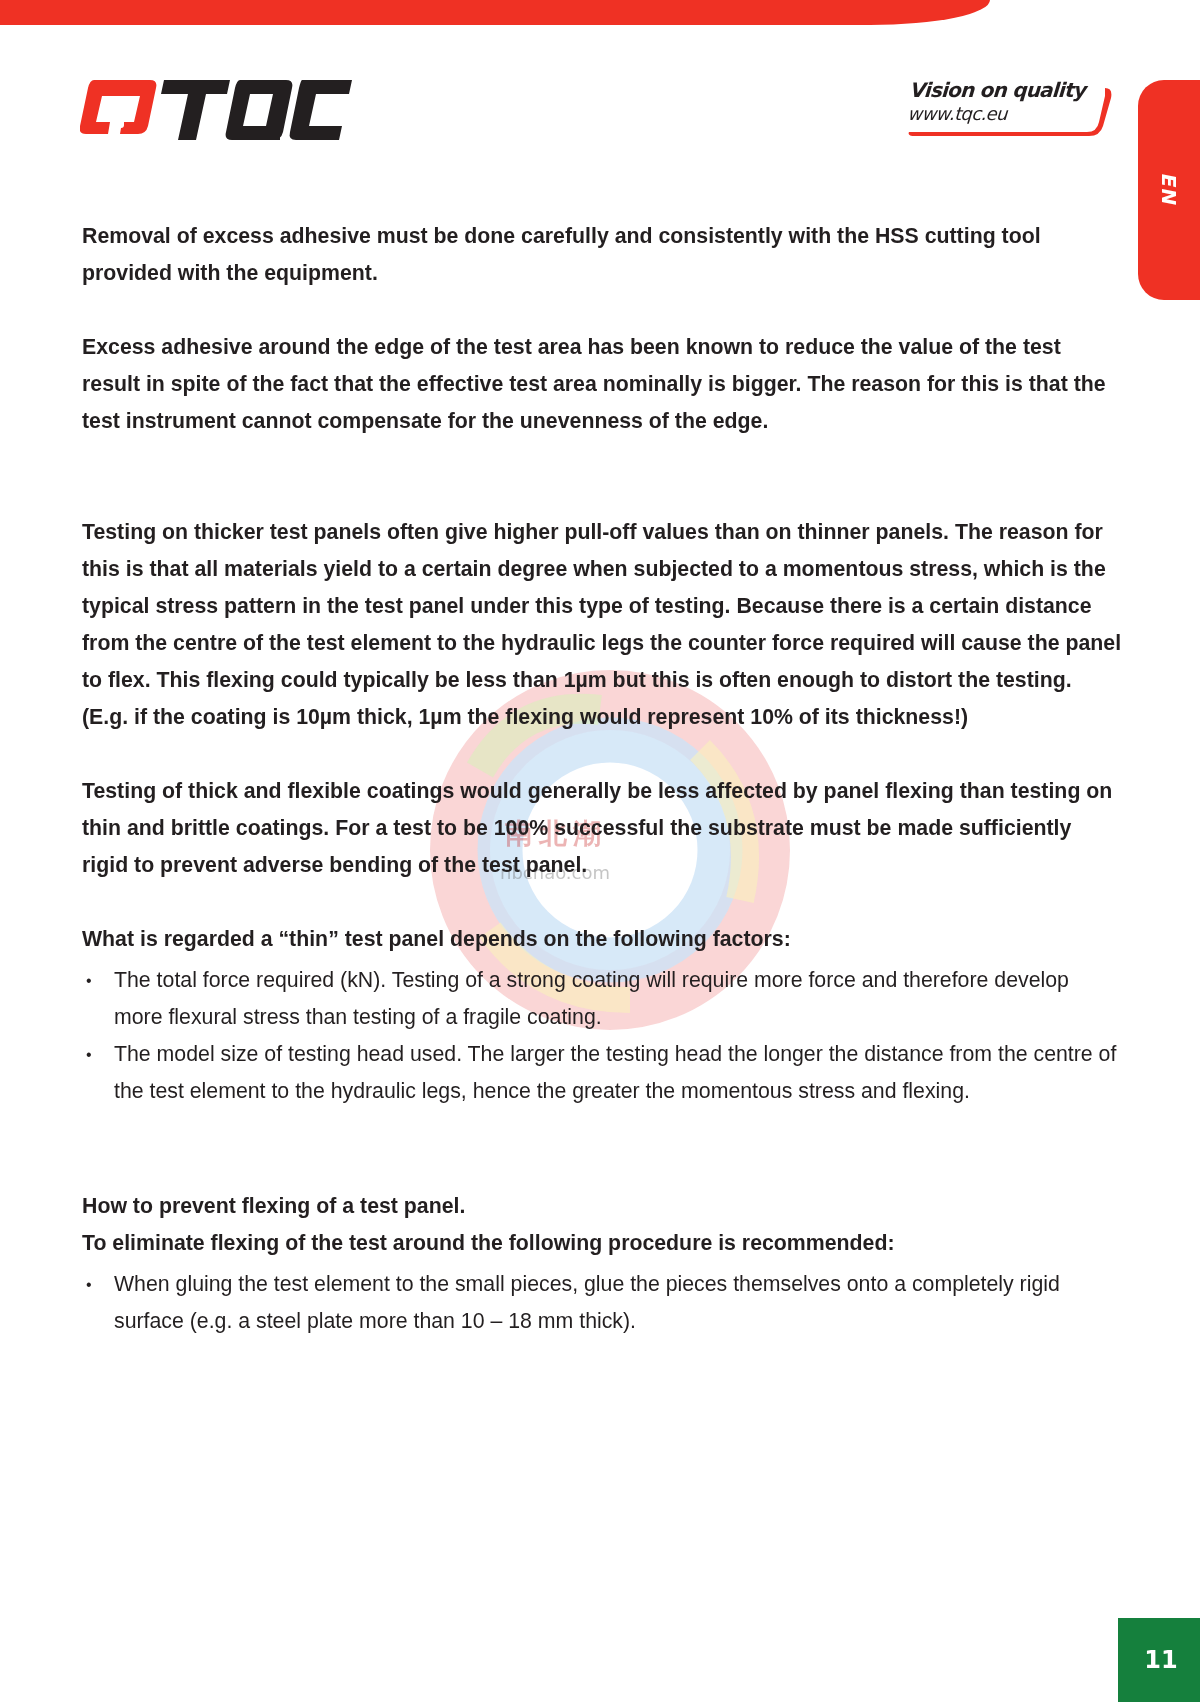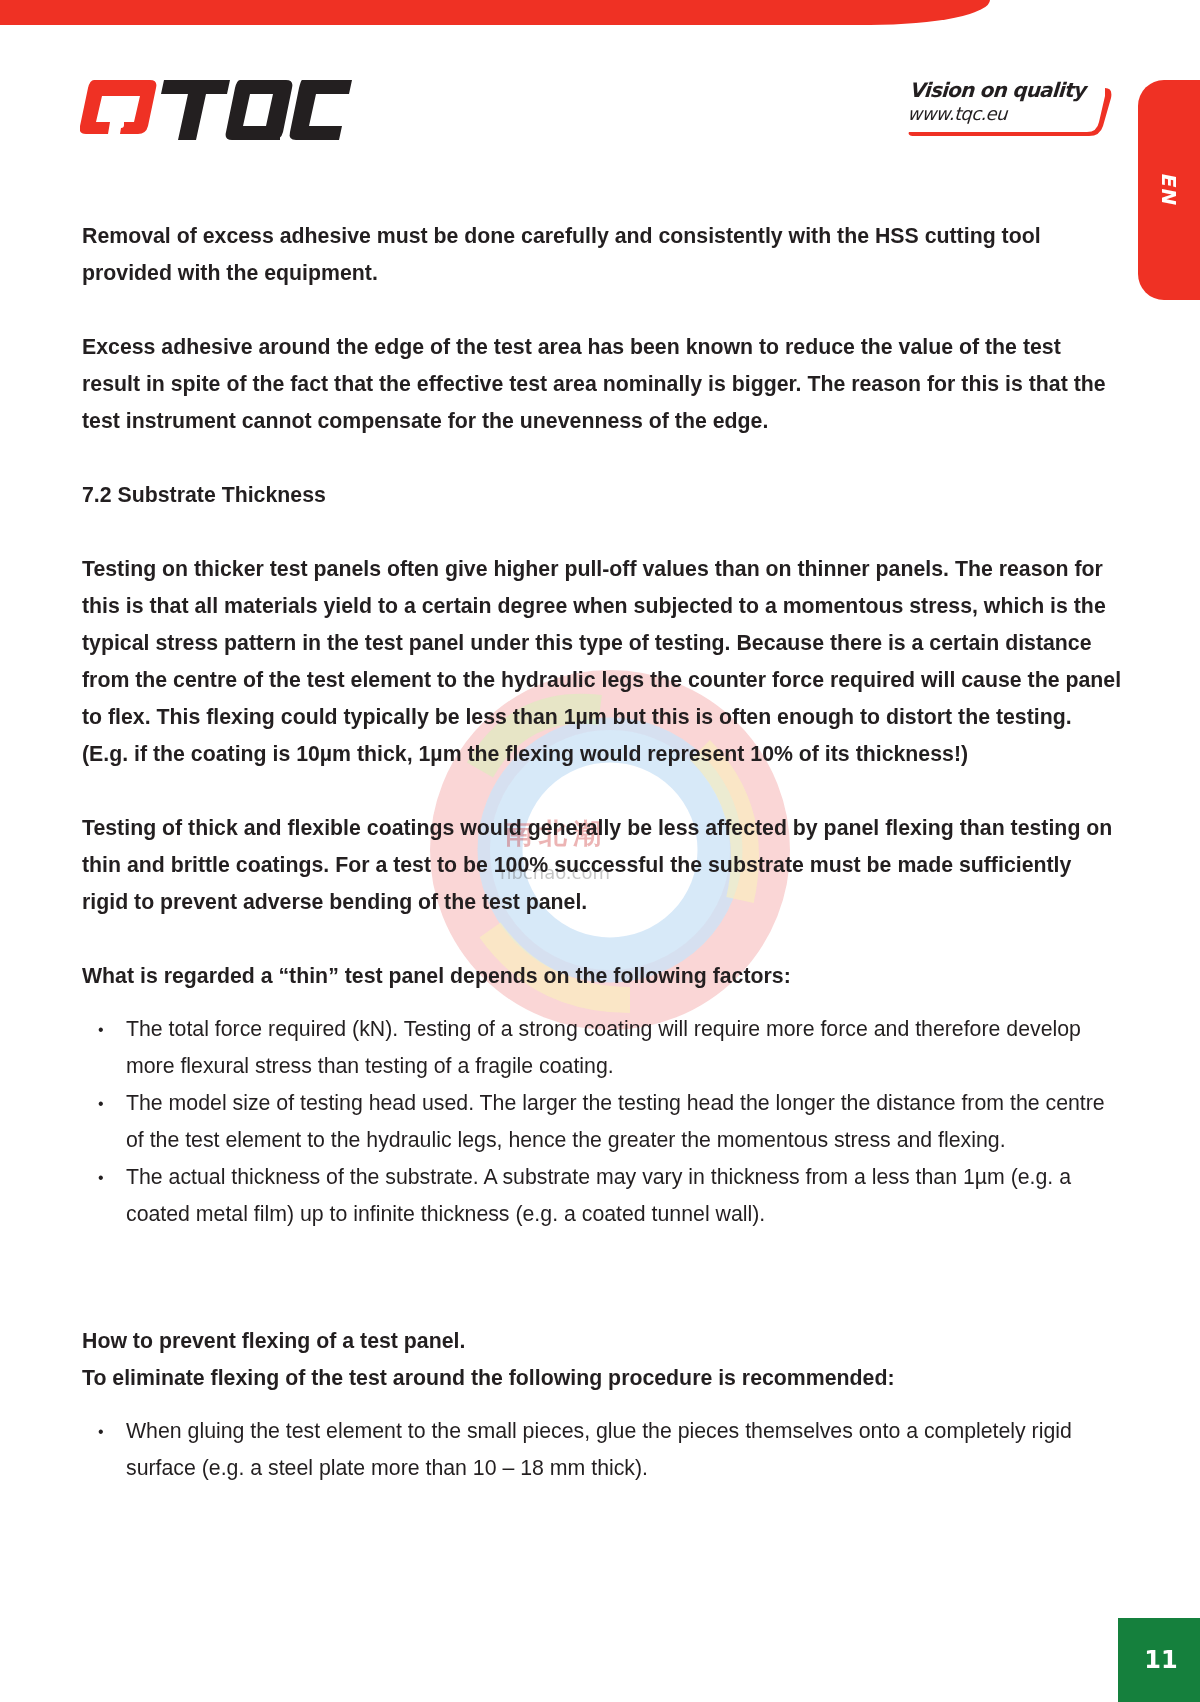--- a/index.html
+++ b/index.html
@@ -16,21 +16,21 @@
   .tagline svg { position: absolute; left: 0; top: 0; }
   .lang-tab { position: absolute; left: 1138px; top: 80px; width: 62px; height: 220px;
               background: #ef3124; border-top-left-radius: 26px; border-bottom-left-radius: 26px; }
   .lang-tab span { position: absolute; left: 50%; top: 50%; color: #fff; font-weight: bold; font-style: italic;
               font-size: 20px; transform: translate(-50%, -50%) rotate(90deg); letter-spacing: 1px; }
   .content { position: absolute; left: 82px; top: 218px; width: 1040px;
              font-family: "Liberation Sans", sans-serif; font-size: 21.3px; line-height: 37px; color: #231f20; }
   .content p { margin: 0; font-weight: bold; }
   .gap { height: 37px; }
   .h { font-weight: bold; }
-  ul.bullets { list-style: none; margin: 16px; padding: 0; }
+  ul.bullets { list-style: none; margin: 4px; padding: 0; }
   ul.bullets li { position: relative; padding-left: 28px; }
   ul.bullets li::before { content: "\2022"; position: absolute; left: 0; top: 0; font-size: 16px; }
   .page-num { position: absolute; left: 1118px; top: 1618px; width: 86px; height: 84px;
               background: #15803d; color: #fff; font-weight: bold; font-size: 24px;
               display: flex; align-items: center; justify-content: center; }
   .watermark { position: absolute; left: 400px; top: 640px; width: 420px; height: 400px; opacity: 0.5; pointer-events: none; }
   .wm-text { position: absolute; left: 505px; top: 815px; font-size: 28px; color: rgba(200,40,40,0.35); font-weight: bold; letter-spacing: 6px; pointer-events:none; }
   .wm-sub { position: absolute; left: 500px; top: 862px; font-size: 18px; color: rgba(90,90,90,0.35); font-weight: normal; pointer-events:none; }
 </style>
 </head>
@@ -69,31 +69,29 @@
   <path d="M90 290 Q140 360 230 360" stroke="#f5e27a" stroke-width="26" fill="none" opacity="0.6"></path>
 </svg>
 <div class="wm-text">南北潮</div>
 <div class="wm-sub">nbchao.com</div>
 
 <div class="content">
   <p>Removal of excess adhesive must be done carefully and consistently with the HSS cutting tool provided with the equipment.</p>
   <div class="gap"></div>
   <p>Excess adhesive around the edge of the test area has been known to reduce the value of the test result in spite of the fact that the effective test area nominally is bigger. The reason for this is that the test instrument cannot compensate for the unevenness of the edge.</p>
   <div class="gap"></div>
-  <p class="h">7.2 Substrate Thickness</p>
   <div class="gap"></div>
   <p>Testing on thicker test panels often give higher pull-off values than on thinner panels. The reason for this is that all materials yield to a certain degree when subjected to a momentous stress, which is the typical stress pattern in the test panel under this type of testing. Because there is a certain distance from the centre of the test element to the hydraulic legs the counter force required will cause the panel to flex. This flexing could typically be less than 1µm but this is often enough to distort the testing. (E.g. if the coating is 10µm thick, 1µm the flexing would represent 10% of its thickness!)</p>
   <div class="gap"></div>
   <p>Testing of thick and flexible coatings would generally be less affected by panel flexing than testing on thin and brittle coatings. For a test to be 100% successful the substrate must be made sufficiently rigid to prevent adverse bending of the test panel.</p>
   <div class="gap"></div>
   <p>What is regarded a “thin” test panel depends on the following factors:</p>
   <ul class="bullets">
     <li>The total force required (kN). Testing of a strong coating will require more force and therefore develop more flexural stress than testing of a fragile coating.</li>
     <li>The model size of testing head used. The larger the testing head the longer the distance from the centre of the test element to the hydraulic legs, hence the greater the momentous stress and flexing.</li>
-    <li>The actual thickness of the substrate. A substrate may vary in thickness from a less than 1µm (e.g. a coated metal film) up to infinite thickness (e.g. a coated tunnel wall).</li>
   </ul>
   <div class="gap"></div>
   <div class="gap"></div>
   <p class="h">How to prevent flexing of a test panel.</p>
   <p>To eliminate flexing of the test around the following procedure is recommended:</p>
   <ul class="bullets">
     <li>When gluing the test element to the small pieces, glue the pieces themselves onto a completely rigid surface (e.g. a steel plate more than 10 – 18 mm thick).</li>
   </ul>
 </div>
 

